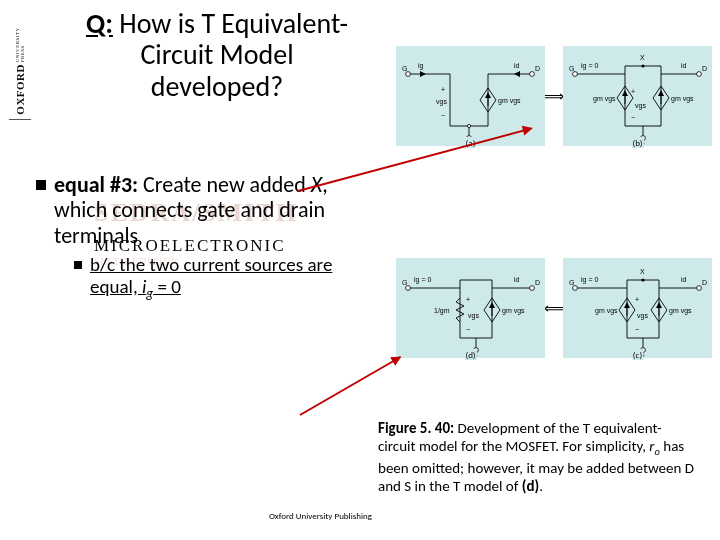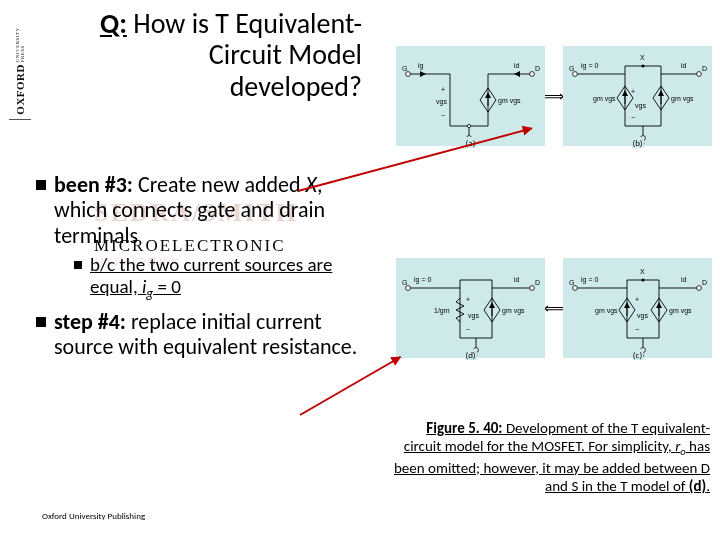--- a/index.html
+++ b/index.html
@@ -21,21 +21,21 @@
     color: #222; margin-bottom: 2px;
   }
   .logo .oxford {
     font-size: 11px; font-weight: 600; letter-spacing: 0.5px;
     writing-mode: vertical-rl; transform: rotate(180deg);
     color: #111; font-family: "Trajan Pro", Georgia, serif;
   }
   .logo .line { width: 22px; height: 1px; background: #555; margin-top: 4px; }
   .title-box {
     position: absolute; left: 72px; top: 8px;
-    width: 290px; text-align: right;
+    width: 290px; text-align: center;
     font-size: 28px; line-height: 1.12;
   }
   .title-box .q { text-decoration: underline; font-weight: 700; }
   .watermark {
     position: absolute; left: 94px; top: 198px;
     width: 230px;
     font-family: Georgia, serif; color: #eee;
     pointer-events: none; z-index: 0;
   }
   .watermark .wl1 { font-size: 26px; letter-spacing: 2px; color: #e8d7d0; font-weight: bold; }
@@ -77,30 +77,29 @@
     border: 0;
   }
   .panel svg { position: absolute; inset: 0; width: 100%; height: 100%; }
   .midarrow { display: flex; align-items: center; justify-content: center; }
   .midarrow .dbl { font-size: 14px; color: #000; }
   .panel-label {
     position: absolute; bottom: -2px; left: 50%; transform: translateX(-50%);
     font-size: 9px; background: #cde9ea; padding: 0 1px;
   }
   .caption {
-    position: absolute; right: 10px; bottom: 44px;
+    position: absolute; right: 24px; bottom: 44px;
     width: 318px; font-size: 15px; line-height: 1.25;
-    text-align: right;
-    text-decoration: underline;
+    text-align: left;
   }
   .caption .b { font-weight: 700; }
   .credit {
     position: absolute; left: 42px; bottom: 18px;
     width: 330px; font-size: 9px; line-height: 1.2;
-    text-align: left; color: #000;
+    text-align: right; color: #000;
   }
   .panel .lbl { font: 7px Arial; fill: #000; }
   .panel .wire { stroke: #000; stroke-width: 0.9; fill: none; }
   .panel .node { fill: #fff; stroke: #000; stroke-width: 0.8; }
   .panel .term { fill: #fff; stroke: #000; stroke-width: 0.8; }
 </style>
 </head>
 <body>
 
 <div class="logo">
@@ -116,33 +115,27 @@
 <div class="watermark">
   <div class="wl1">SEDRA/SMITH</div>
   <div class="wl2">MICROELECTRONIC</div>
   <div class="wl-small">SIXTH EDITION</div>
 </div>
 
 <div class="bullets">
   <div class="lvl1">
     <div class="sq"></div>
     <div class="txt">
-      <span class="b">been #3:</span><span> Create new added </span><span class="i">X</span><span>, which connects gate and drain terminals</span>
+      <span class="b">equal #3:</span><span> Create new added </span><span class="i">X</span><span>, which connects gate and drain terminals</span>
     </div>
   </div>
   <div class="lvl2">
     <div class="sq"></div>
     <div class="txt">
       <span>b/c the two current sources are equal, </span><span class="i">i</span><span class="i sub">g</span><span> = 0</span>
-    </div>
-  </div>
-  <div class="lvl1">
-    <div class="sq"></div>
-    <div class="txt">
-      <span class="b">step #4:</span><span> replace initial current source with equivalent resistance.</span>
     </div>
   </div>
 </div>
 
 <div class="arrow" style="left:298px; top:190px; width:242px; transform: rotate(-15deg);"></div>
 <div class="arrow" style="left:300px; top:414px; width:116px; transform: rotate(-30deg);"></div>
 
 <div class="figs">
 
   <div class="panel">

